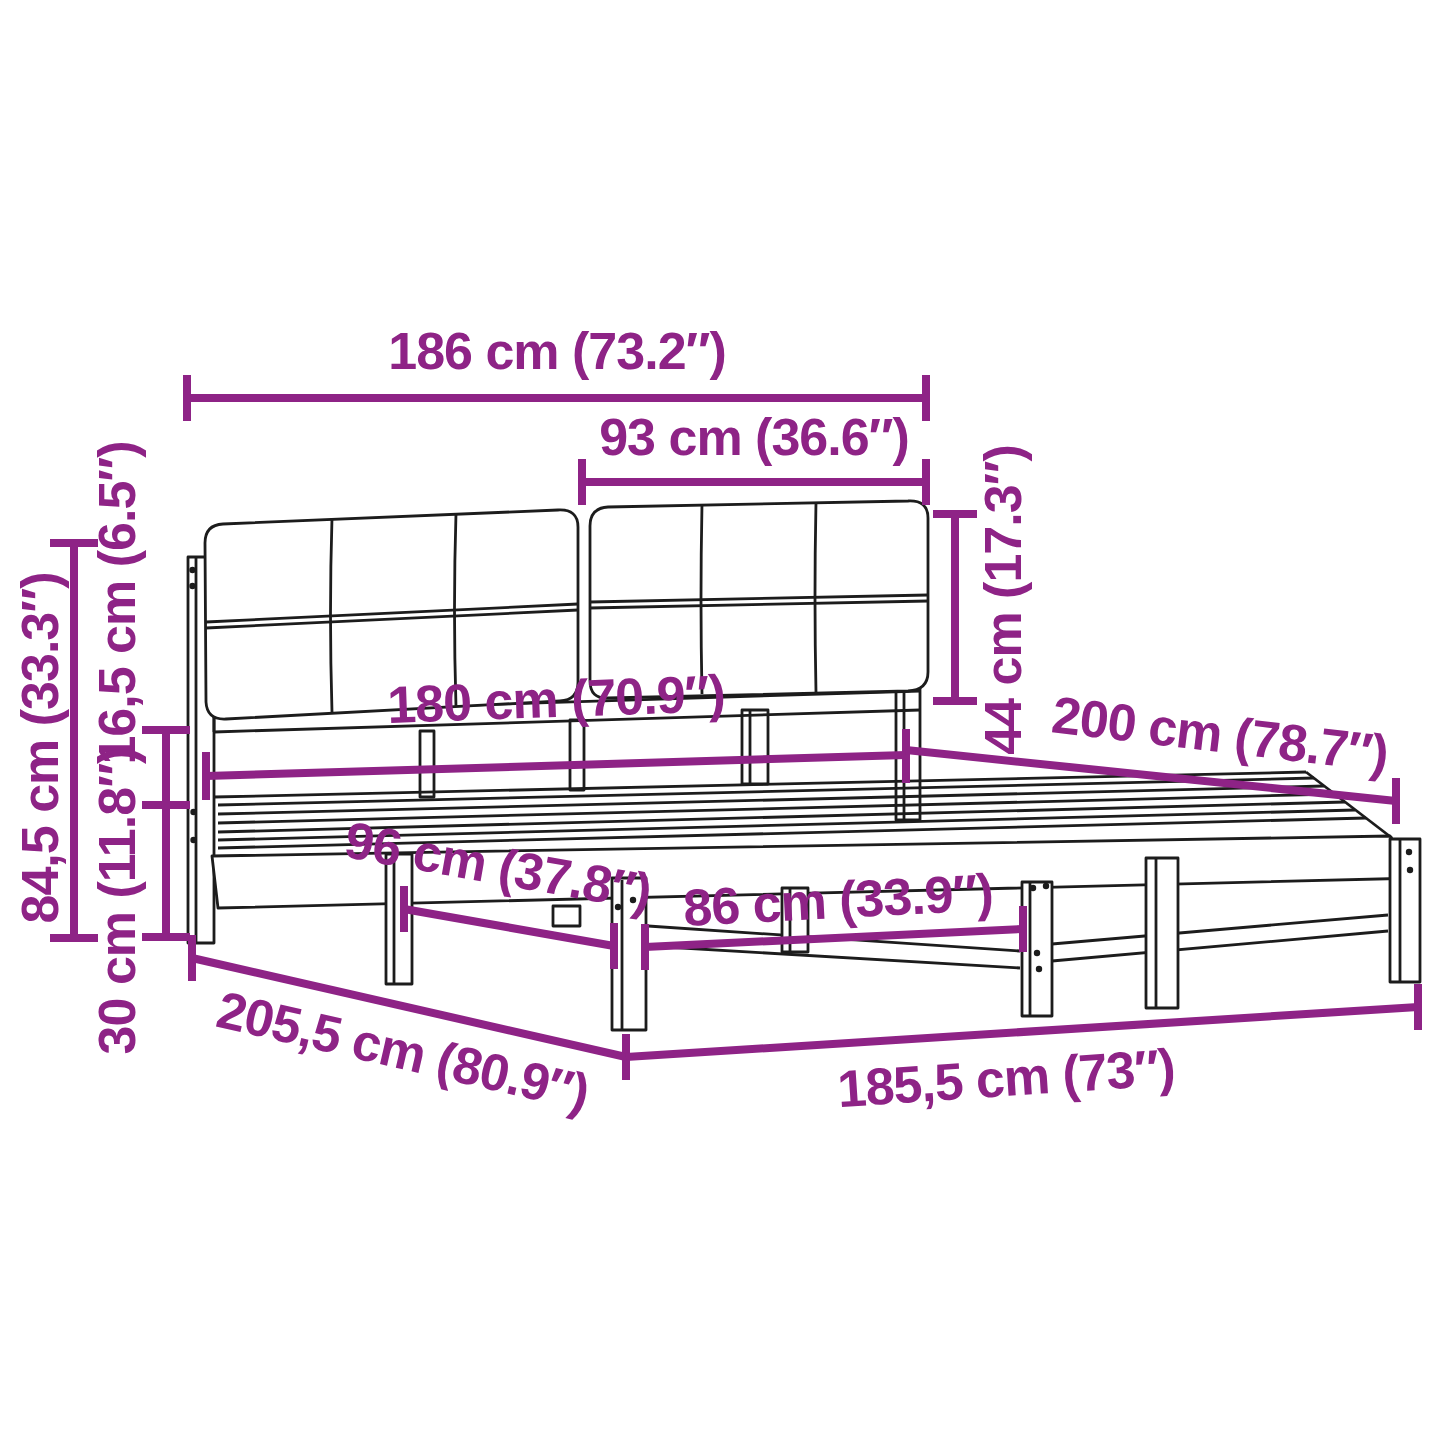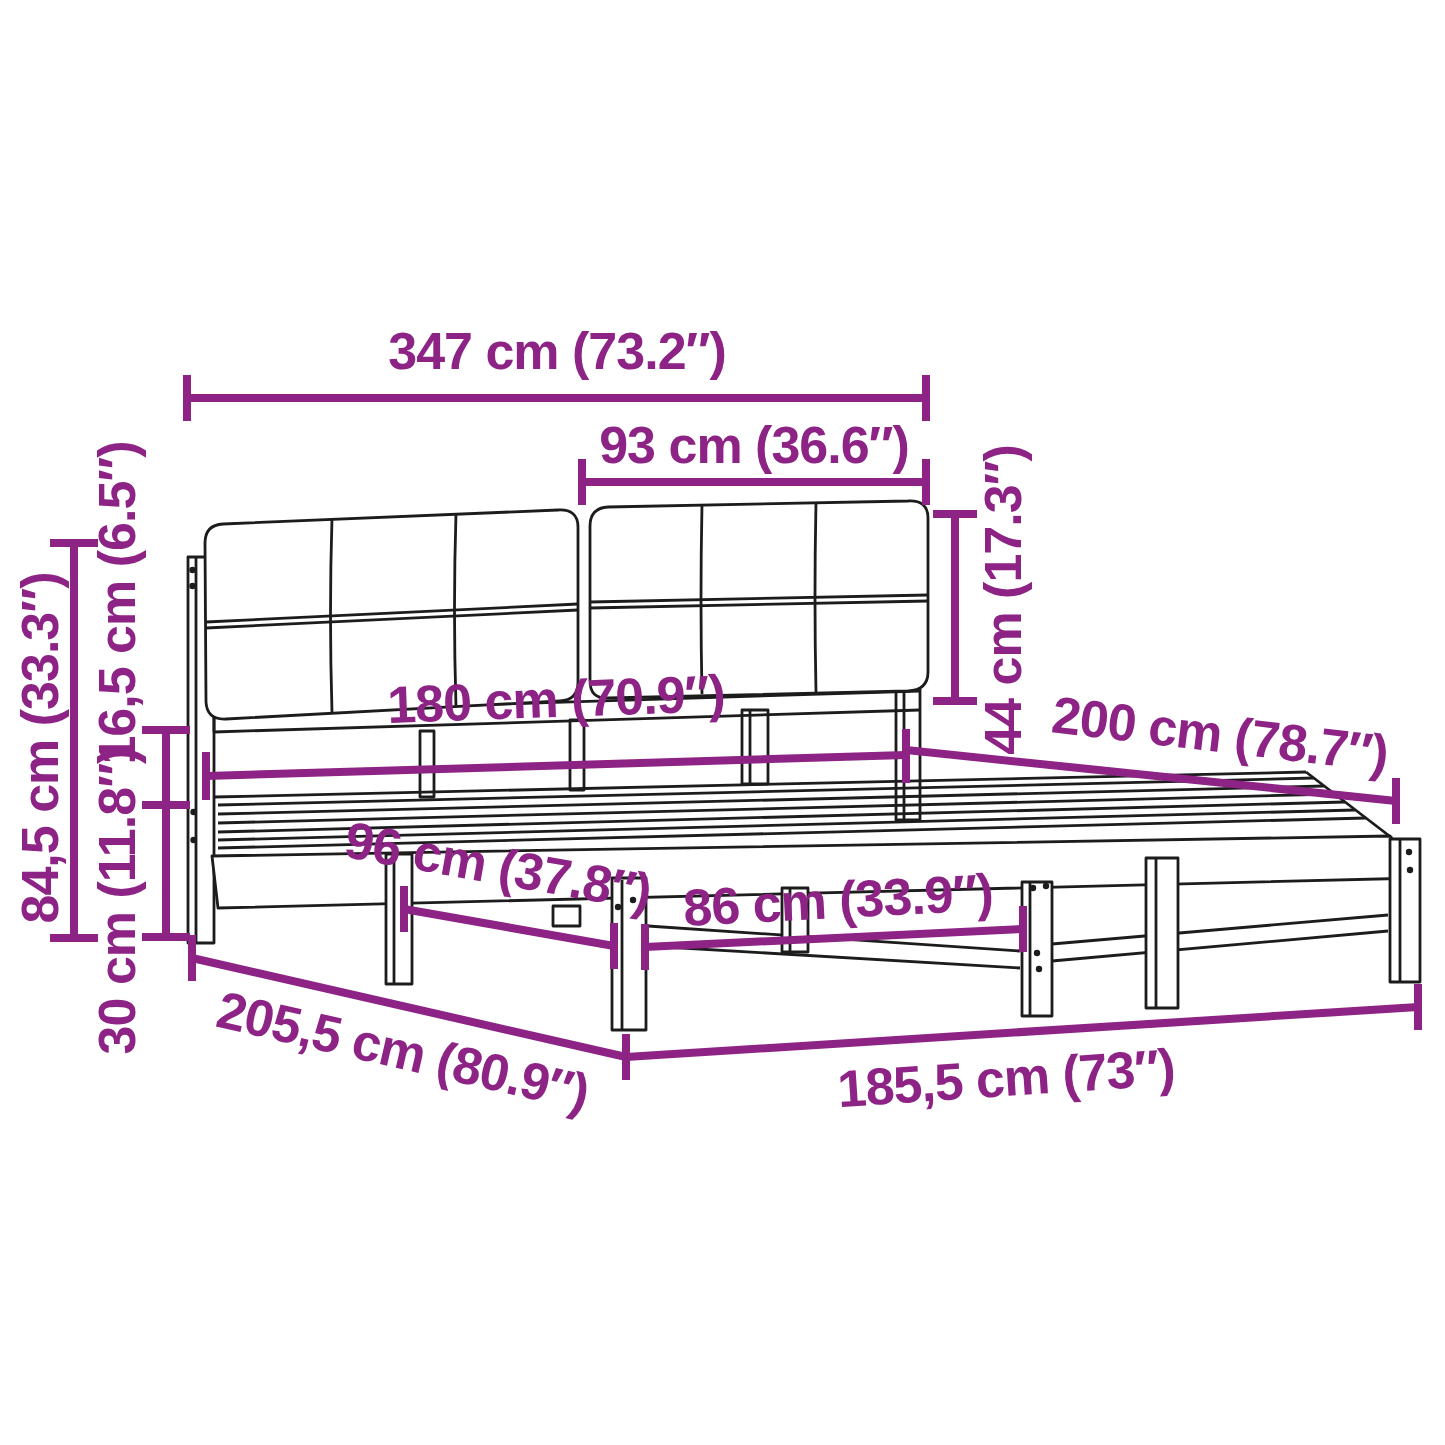--- a/index.html
+++ b/index.html
@@ -174,23 +174,23 @@
           <path d="M626,1034 V1080"></path>
         </g>
 
       <g>
           <path d="M626,1057 L1418,1007"></path>
           <path d="M1418,984 V1030"></path>
         </g>
     </g>
   </svg>
 
-  <div class="dim-label" style="left:557px;top:351px;transform:translate(-50%,-50%);">347 cm (73.2″)</div>
-
-  <div class="dim-label" style="left:754px;top:437px;transform:translate(-50%,-50%);margin-top:8px;">93 cm (36.6″)</div>
+  <div class="dim-label" style="left:557px;top:351px;transform:translate(-50%,-50%);">186 cm (73.2″)</div>
+
+  <div class="dim-label" style="left:754px;top:437px;transform:translate(-50%,-50%);">93 cm (36.6″)</div>
 
   <div class="dim-label" style="left:1003px;top:600px;transform:translate(-50%,-50%) rotate(-90deg);">44 cm (17.3″)</div>
 
   <div class="dim-label" style="left:556px;top:699px;transform:translate(-50%,-50%) rotate(-2deg);">180 cm (70.9″)</div>
 
   <div class="dim-label" style="left:1220px;top:734px;transform:translate(-50%,-50%) rotate(6.8deg);">200 cm (78.7″)</div>
 
   <div class="dim-label" style="left:40px;top:748px;transform:translate(-50%,-50%) rotate(-90deg);">84,5 cm (33.3″)</div>
 
   <div class="dim-label" style="left:117px;top:603px;transform:translate(-50%,-50%) rotate(-90deg);">16,5 cm (6.5″)</div>

